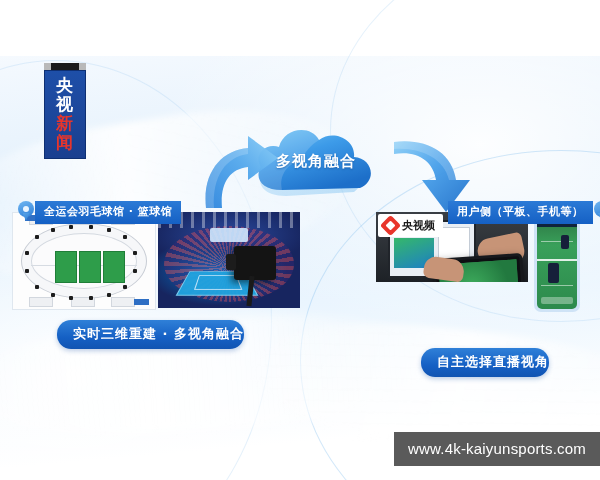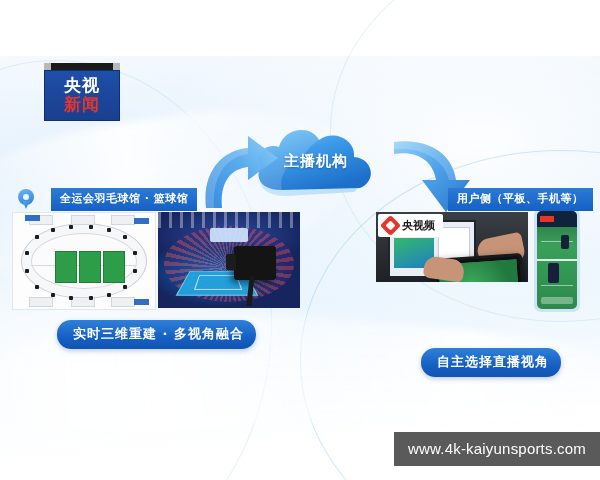--- a/index.html
+++ b/index.html
@@ -42,21 +42,21 @@
     padding:8px 12px 9px 12px;letter-spacing:.3px;white-space:nowrap;
   }
   
   .site-badge{
     position:absolute;right:0px;bottom:14px;z-index:60;
     background:#5a5a5a;color:#fff;font-size:15px;line-height:1;
     padding:9px 14px 10px 14px;letter-spacing:.2px;white-space:nowrap;
   }
 
   
-  .cctv-logo{position:absolute;left:44px;top:63px;z-index:20;width:76px;}
+  .cctv-logo{position:absolute;left:44px;top:63px;z-index:20;width:42px;}
   .cctv-cap{height:7px;background:#1b1b1b;margin:0 6px 0 6px;position:relative;}
   .cctv-cap:before,.cctv-cap:after{content:"";position:absolute;top:0;width:7px;height:7px;background:#b9b9b9;}
   .cctv-cap:before{left:-6px;}
   .cctv-cap:after{right:-6px;}
   .cctv-box{background:linear-gradient(180deg,#1e4fa8 0%,#1a3f8f 100%);
     border:1.5px solid #0e2f72;padding:5px 3px 6px 3px;text-align:center;}
   .cctv-row{font-family:"DejaVu Sans",sans-serif;font-weight:700;font-size:17px;line-height:19px;letter-spacing:1px;}
   .cctv-r1{color:#ffffff;}
   .cctv-r2{color:#e8352b;}
 
@@ -65,21 +65,21 @@
   .cloud-text{
     position:absolute;left:0;top:0;width:140px;height:92px;z-index:3;
     display:flex;flex-direction:column;align-items:center;justify-content:center;
     font-family:"DejaVu Sans",sans-serif;font-weight:700;color:#ffffff;
     font-size:15px;line-height:19px;letter-spacing:1px;
     text-shadow:0 1px 2px rgba(8,60,130,.45);
     padding-top:6px;box-sizing:border-box;
   }
 
   
-  .loc{position:absolute;z-index:25;display:flex;align-items:center;gap:17px;}
+  .loc{position:absolute;z-index:25;display:flex;gap:1px;margin-top:13px;}
   .loc-left{left:18px;top:188px;}
   .loc-right{left:448px;top:188px;}
   .pin{width:16px;height:21px;position:relative;flex:0 0 auto;}
   .pin:before{content:"";position:absolute;left:0;top:0;width:16px;height:16px;border-radius:50% 50% 50% 50%;
     background:linear-gradient(160deg,#6fb6f2 0%,#2f7fd6 100%);}
   .pin:after{content:"";position:absolute;left:4.5px;top:12px;width:7px;height:8px;
     background:linear-gradient(160deg,#57a2e6,#2f7fd6);
     clip-path:polygon(0 0,100% 0,50% 100%);}
   .pin i{position:absolute;left:5px;top:5px;width:6px;height:6px;border-radius:50%;background:#eaf5ff;z-index:2;display:block;}
   .loc-bar{
@@ -164,21 +164,21 @@
   .arrow{position:absolute;z-index:23;}
   .a-left{left:196px;top:134px;}
   .a-right{left:392px;top:136px;}
 
   
   .pill{
     position:absolute;z-index:26;
     background:linear-gradient(180deg,#2f80d8 0%,#1560c4 60%,#1154b2 100%);
     color:#fff;font-family:"DejaVu Sans",sans-serif;font-weight:700;
     font-size:13px;line-height:14px;letter-spacing:1px;
-    padding:7px 12px 8px 16px;border-radius:14px;white-space:nowrap;
+    padding:7px 0 8px 16px;border-radius:14px;white-space:nowrap;
     box-shadow:0 2px 5px rgba(20,80,160,.28);
   }
   .p-left{left:57px;top:320px;}
   .p-right{left:421px;top:320px;margin-top:28px;}
 </style>
 </head>
 <body>
 
 <div id="stage">
 
@@ -241,21 +241,21 @@
           <stop offset="100%" stop-color="#8cc8f2"></stop>
         </linearGradient>
       </defs>
       <g opacity="0.55">
         <path d="M40 84 C18 84 10 72 16 62 C8 50 20 38 32 42 C36 26 60 22 68 36 C82 26 102 36 100 52 C116 52 122 70 108 80 Z" fill="url(#cg2)"></path>
       </g>
       <path d="M36 78 C16 78 8 66 15 55 C7 43 20 30 33 35 C38 16 64 12 73 28 C88 17 110 28 108 45 C126 46 132 68 114 76 Z" fill="url(#cg)"></path>
       <path d="M36 78 C16 78 8 66 15 55 C7 43 20 30 33 35 C38 16 64 12 73 28 C70 30 60 36 56 48 C44 50 32 62 36 78 Z" fill="#ffffff" opacity="0.16"></path>
     </svg>
     <div class="cloud-text">
-      <span>主播机构</span>
+      <span>多视角融合</span>
     </div>
   </div>
 
   <div class="loc loc-left">
     <span class="pin">
         <i></i>
       </span>
     <span class="loc-bar">全运会羽毛球馆 · 篮球馆</span>
   </div>
 

